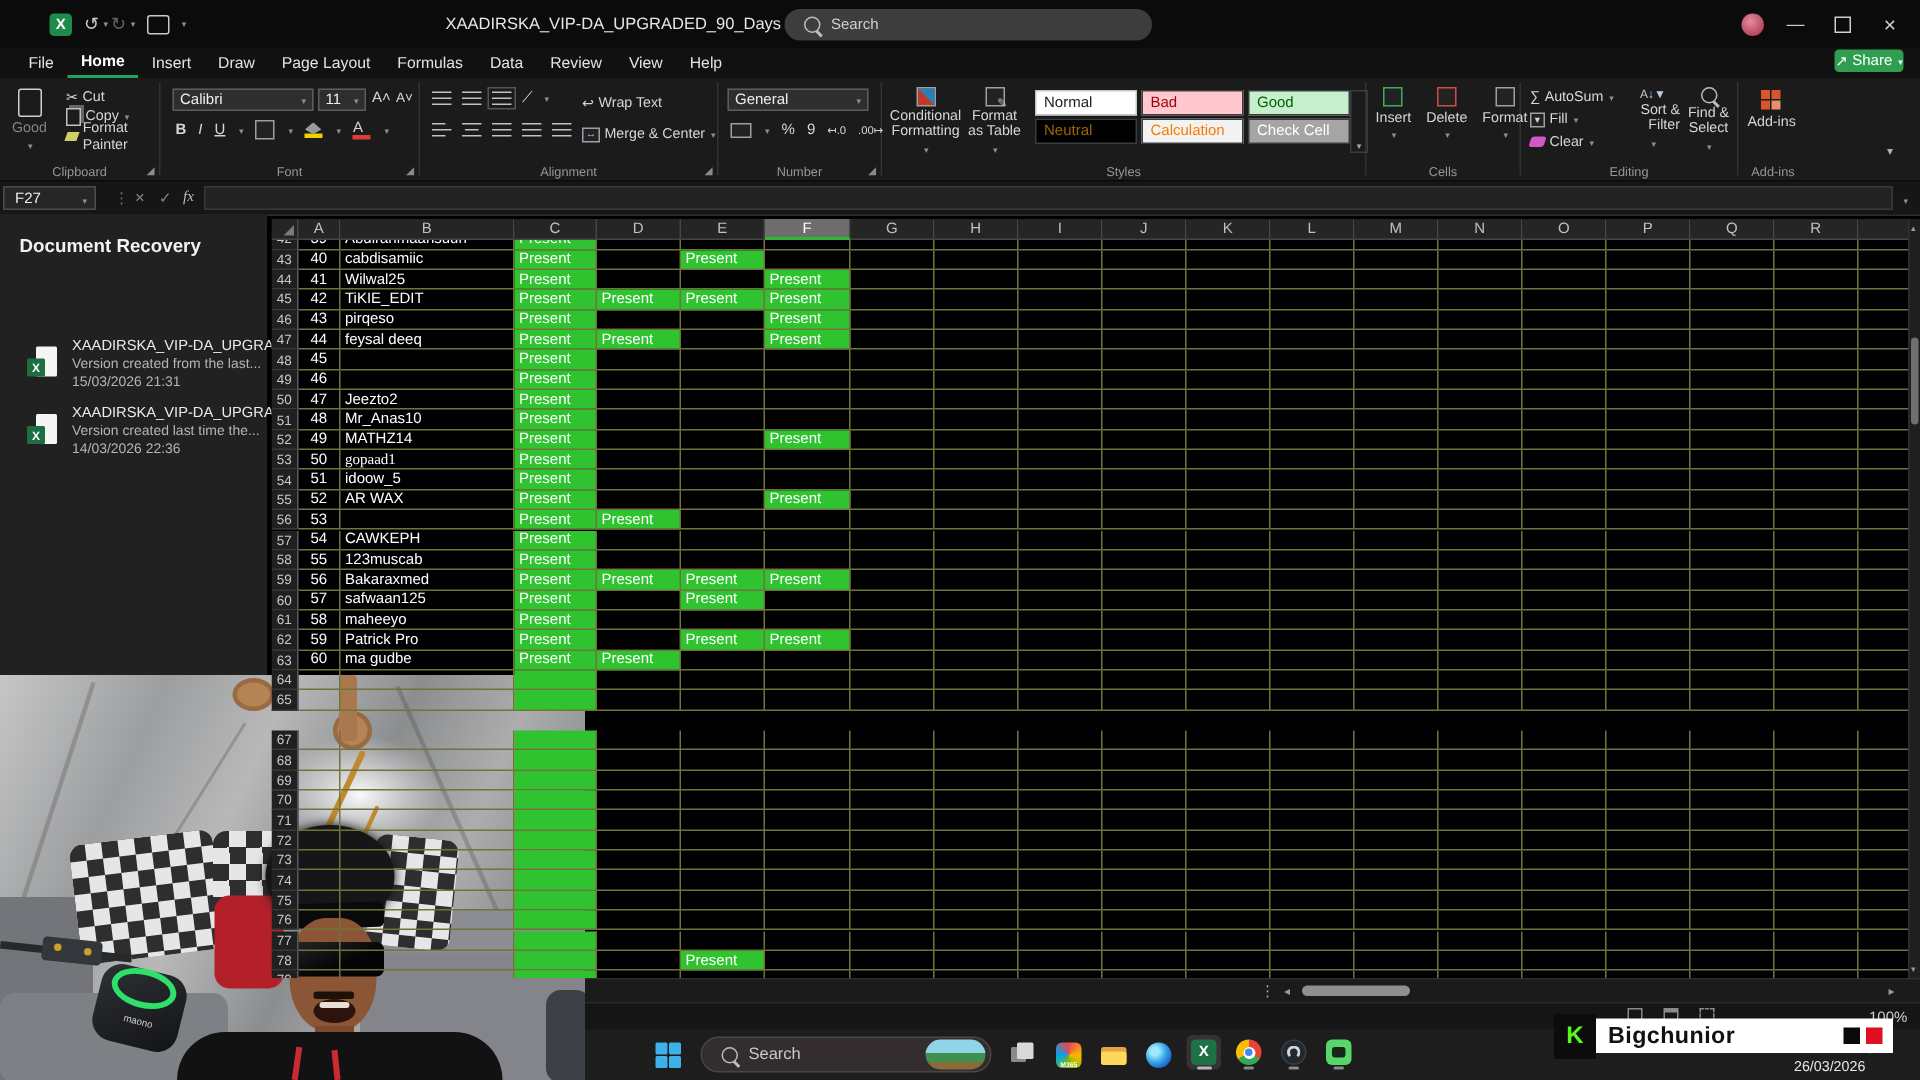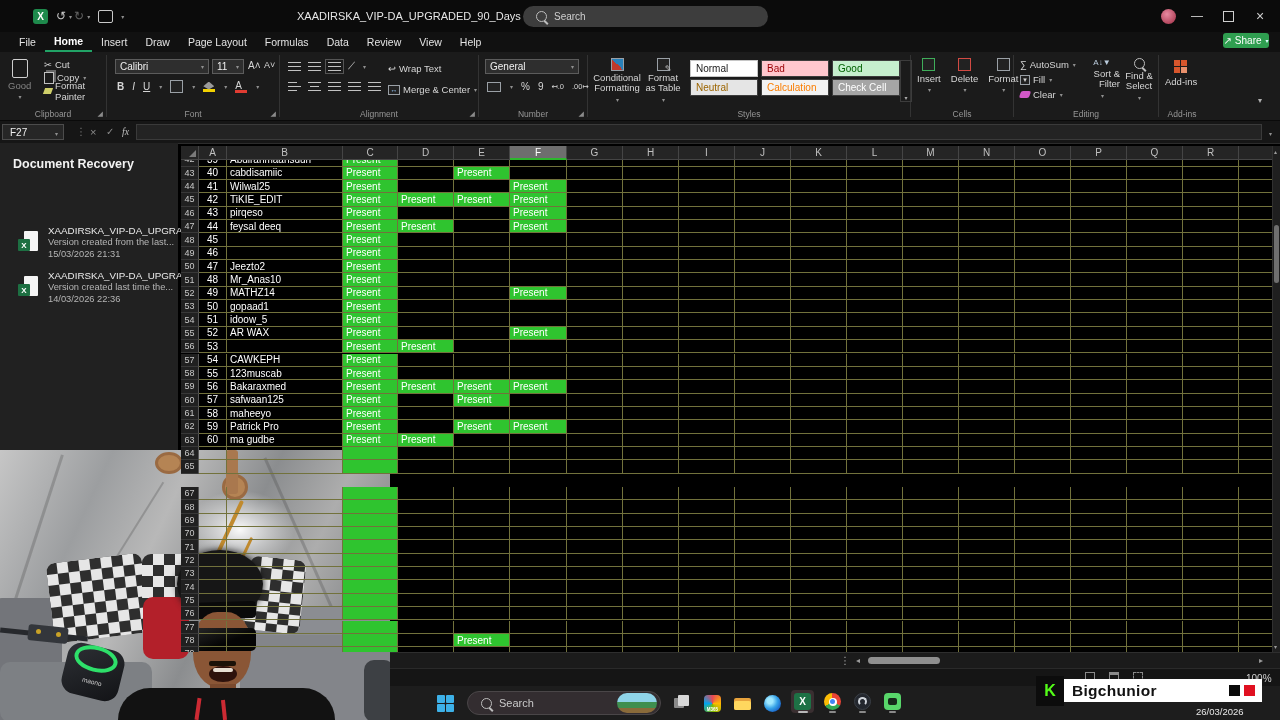--- a/index.html
+++ b/index.html
@@ -322,21 +322,21 @@
         <span class="mini-ic">
             <span style="position:absolute;right:-3px;bottom:-3px;font-size:8px;color:#bbb;">✎</span>
           </span>
         <span style="text-align:center;line-height:1.1;">Format as Table</span>
         <span class="caret">▾</span>
       </div>
       <div class="a chips" id="chips" style="left:102px;top:8px;">
           <div class="chip" style="background: rgb(255, 255, 255); color: rgb(26, 26, 26); border: 1px solid rgb(198, 198, 198);">Normal</div>
           <div class="chip" style="background: rgb(255, 199, 206); color: rgb(156, 0, 6);">Bad</div>
           <div class="chip" style="background: rgb(198, 239, 206); color: rgb(0, 97, 0);">Good</div>
-          <div class="chip" style="background: #e5e5e5; color: rgb(156, 101, 0);">Neutral</div>
+          <div class="chip" style="background: #000000; color: rgb(156, 101, 0);">Neutral</div>
           <div class="chip" style="background: rgb(242, 242, 242); color: rgb(250, 125, 0);">Calculation</div>
           <div class="chip" style="background: rgb(165, 165, 165); color: rgb(255, 255, 255);">Check Cell</div>
         </div>
       <div class="a" style="left:312px;top:8px;width:10px;height:40px;border:1px solid #3c3c3c;display:flex;flex-direction:column;align-items:center;justify-content:flex-end;color:#aaa;font-size:6px;">
         <span>▾</span>
       </div>
       <div class="glabel">Styles</div>
     </div>
     <div class="rsep"></div>
 
@@ -704,21 +704,21 @@
         <div class="gcell" style="width: 56px;"></div>
         <div class="gcell" style="width: 56px;"></div>
         <div class="gcell" style="width: 56px;"></div>
         <div class="gcell" style="width: 56px;"></div>
         <div class="gcell" style="width: 56px;"></div>
         <div class="gcell filler" style="width: 33px;"></div>
       </div>
       <div class="grid-row" style="top: 154.1px;">
         <div class="gut">53</div>
         <div class="gcell center" style="width: 28px;">50</div>
-        <div class="gcell" style="width: 116px;">gopaad1</div>
+        <div class="gcell" style="width: 116px; font-family: Liberation Serif, serif;">gopaad1</div>
         <div class="gcell present" style="width: 55px; background: rgb(47, 196, 47);">Present</div>
         <div class="gcell" style="width: 56px;"></div>
         <div class="gcell" style="width: 56px;"></div>
         <div class="gcell" style="width: 57px;"></div>
         <div class="gcell" style="width: 56px;"></div>
         <div class="gcell" style="width: 56px;"></div>
         <div class="gcell" style="width: 56px;"></div>
         <div class="gcell" style="width: 56px;"></div>
         <div class="gcell" style="width: 56px;"></div>
         <div class="gcell" style="width: 56px;"></div>

